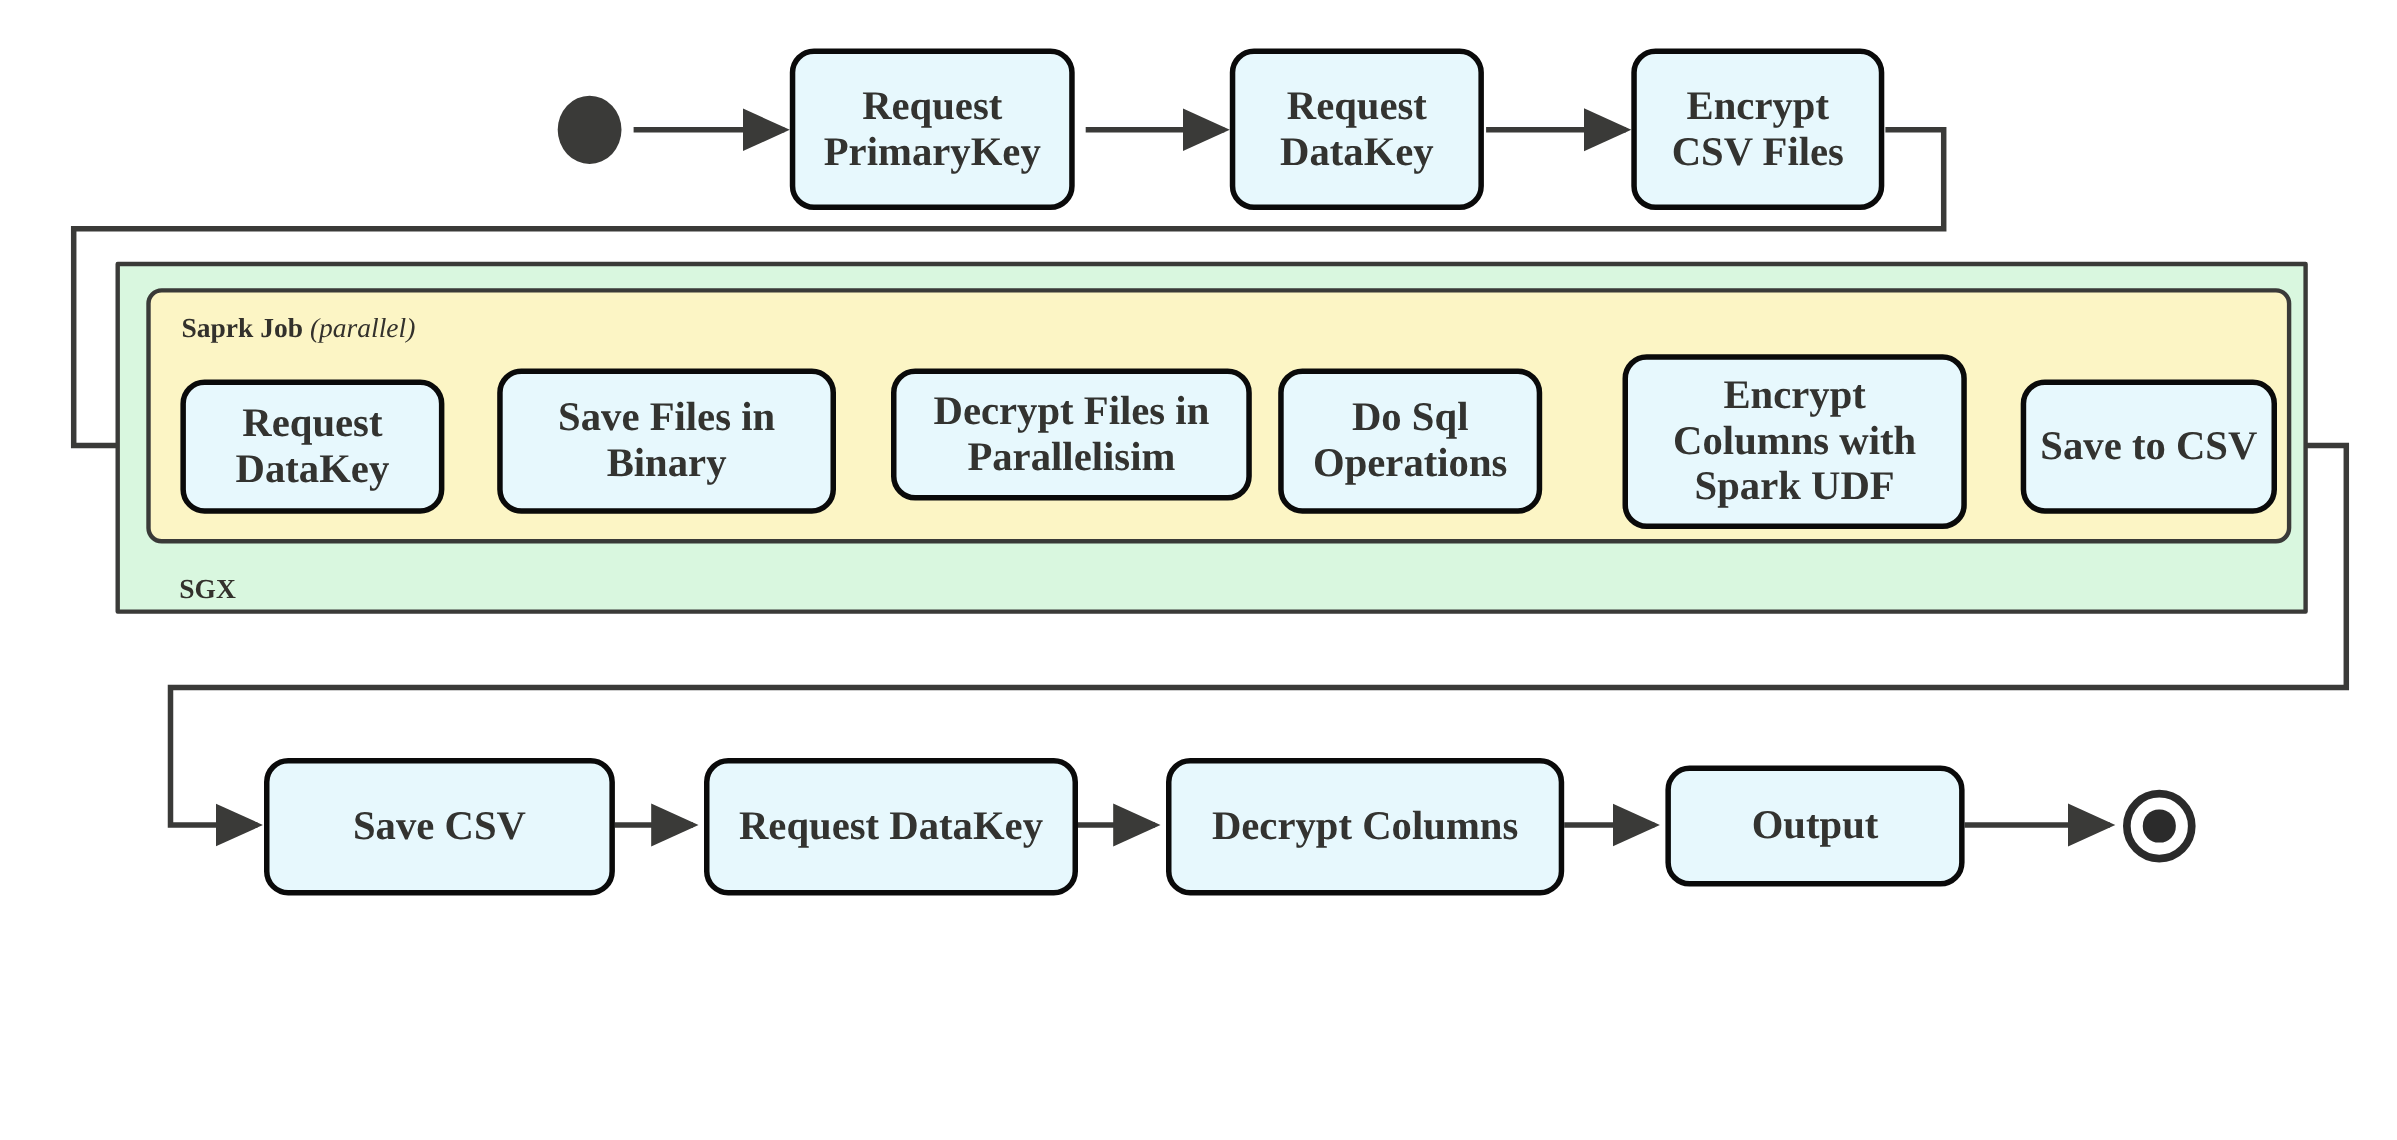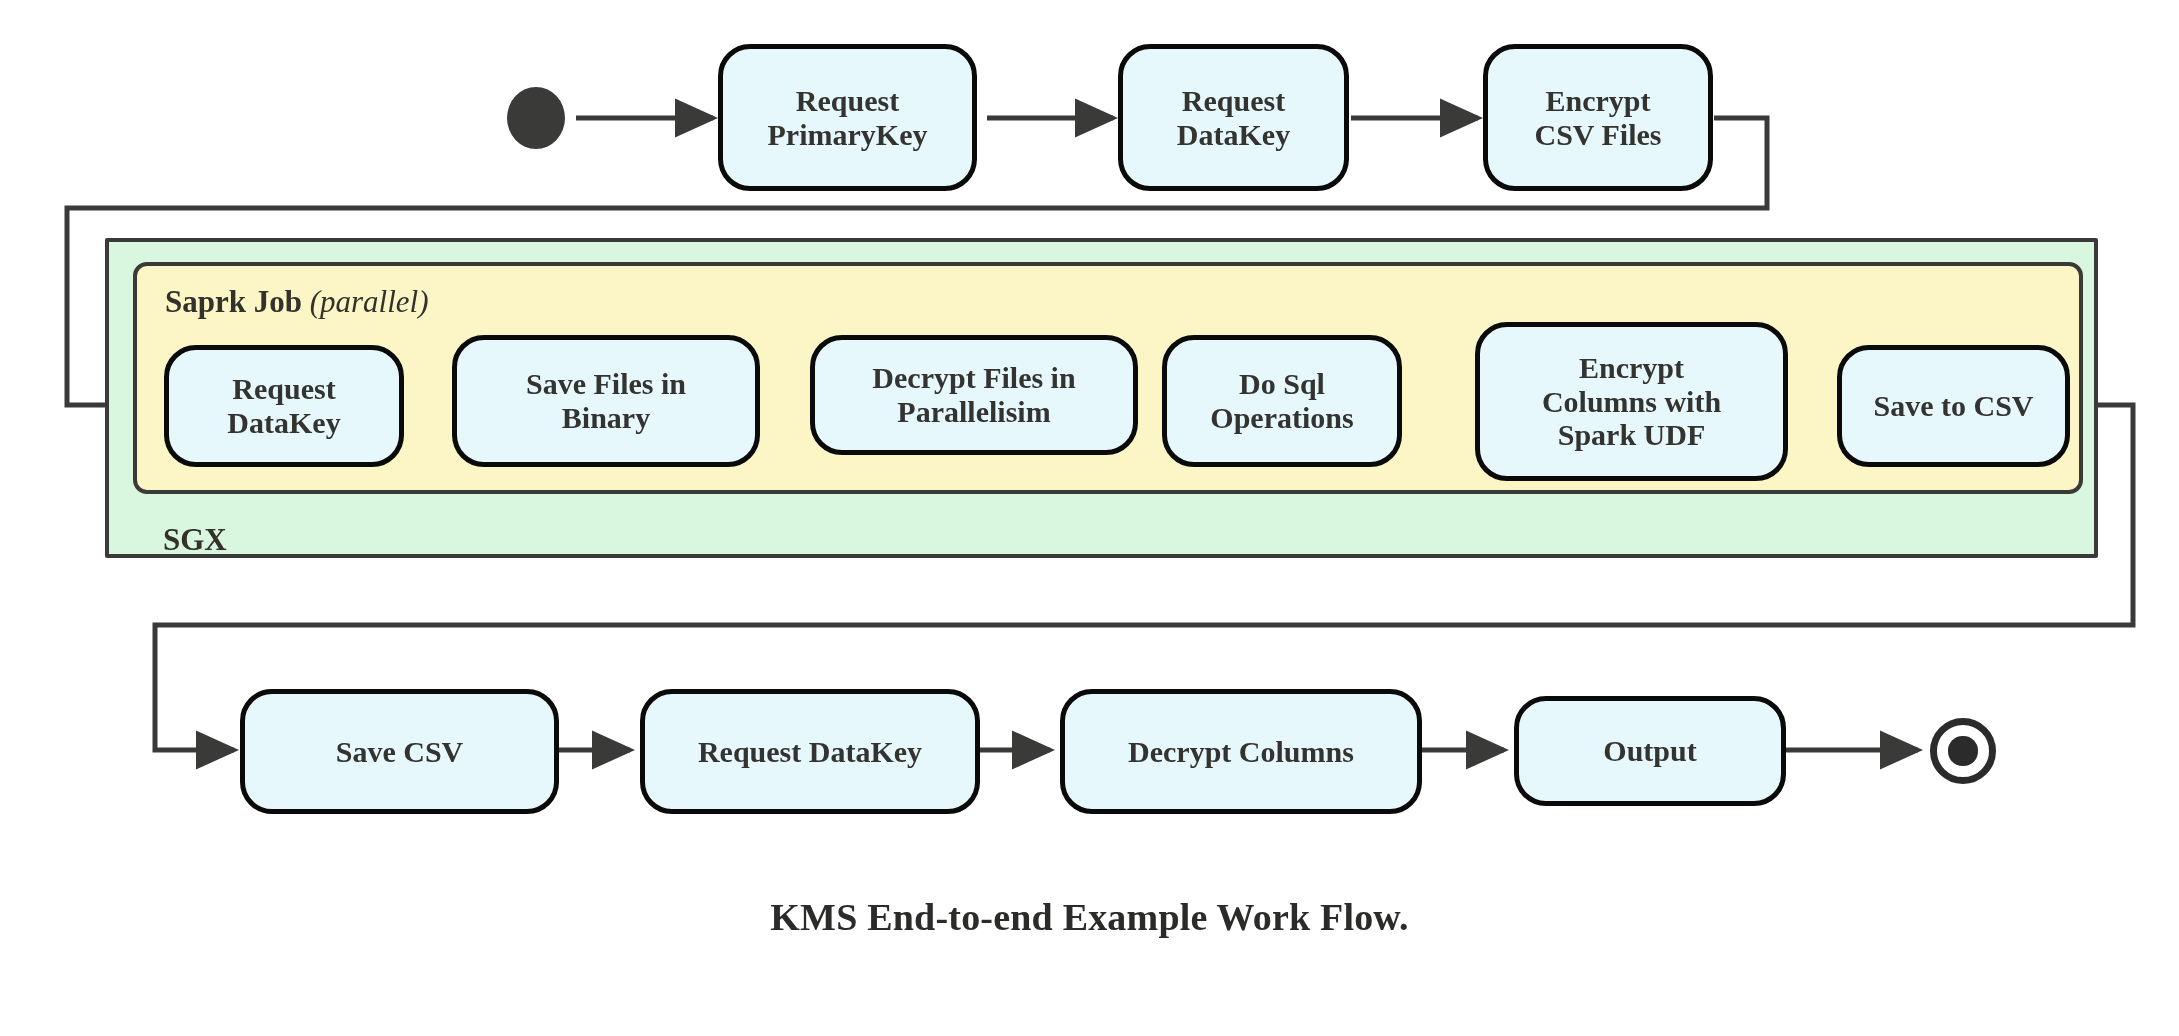--- a/index.html
+++ b/index.html
@@ -32,42 +32,42 @@
     background:#d9f7df;
     border-radius:2px;
   }
   .spark-box{
     background:#fcf5c5;
     border-radius:14px;
   }
   .container-label{
     position:absolute;
     font-weight:bold;
-    font-size:31px;
+    font-size:25px;
     line-height:1;
     color:#33312c;
     white-space:nowrap;
   }
   .container-label .italic{
     font-weight:normal;
     font-style:italic;
   }
   
   .node{
     position:absolute;
     box-sizing:border-box;
     background:#e7f8fd;
     border:5px solid #0a0a0a;
-    border-radius:32px;
+    border-radius:22px;
     display:flex;
     align-items:center;
     justify-content:center;
     text-align:center;
     font-weight:bold;
-    font-size:30px;
+    font-size:37px;
     line-height:1.13;
     color:#333330;
     padding:18px 8px;
     white-space:pre-line;
   }
   
   .start-node{
     position:absolute;
     background:#3a3a38;
     border-radius:50%;
@@ -180,15 +180,14 @@
   <div class="node" style="left:640px; top:689px; width:340px; height:125px;">Request DataKey</div>
 
   <div class="node" style="left:1514px; top:696px; width:272px; height:110px;">Output</div>
 
   <div class="node" style="left:1060px; top:689px; width:362px; height:125px;">Decrypt Columns</div>
 
   <div class="end-node" style="left:1930px; top:718px; width:66px; height:66px;">
     <div class="dot"></div>
   </div>
 
-  <div class="caption" style="left:0; top:895px;">KMS End-to-end Example Work Flow.</div>
 
 </div>
 
 </body></html>

